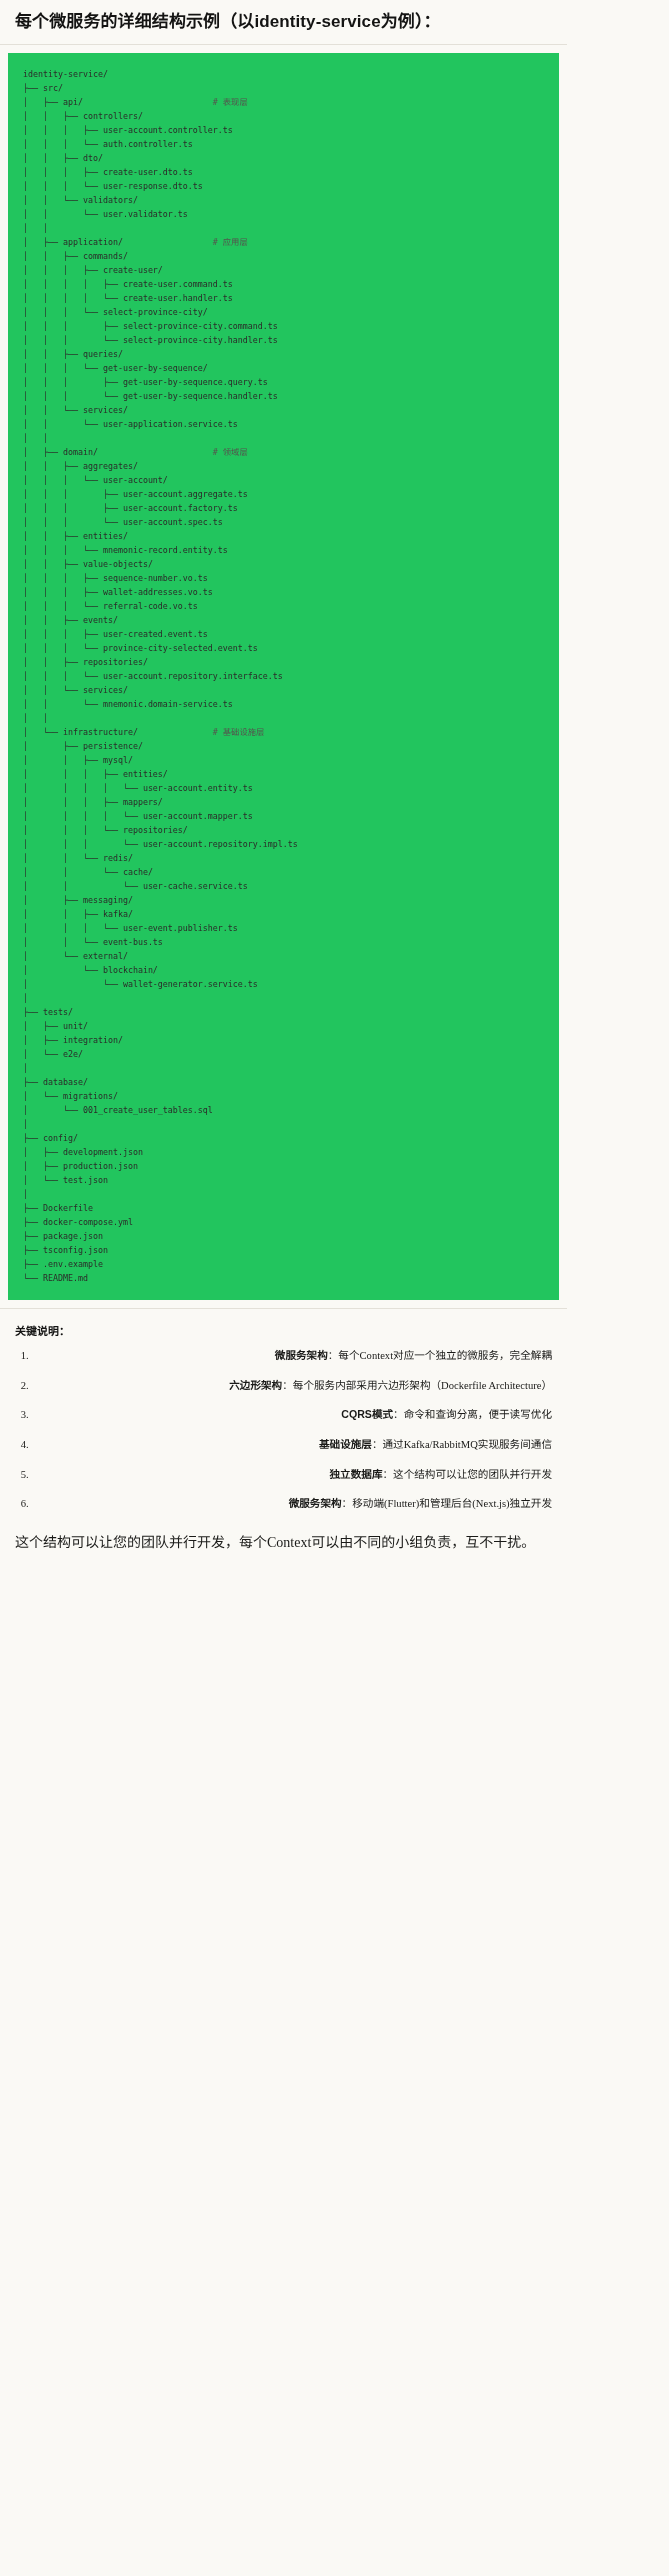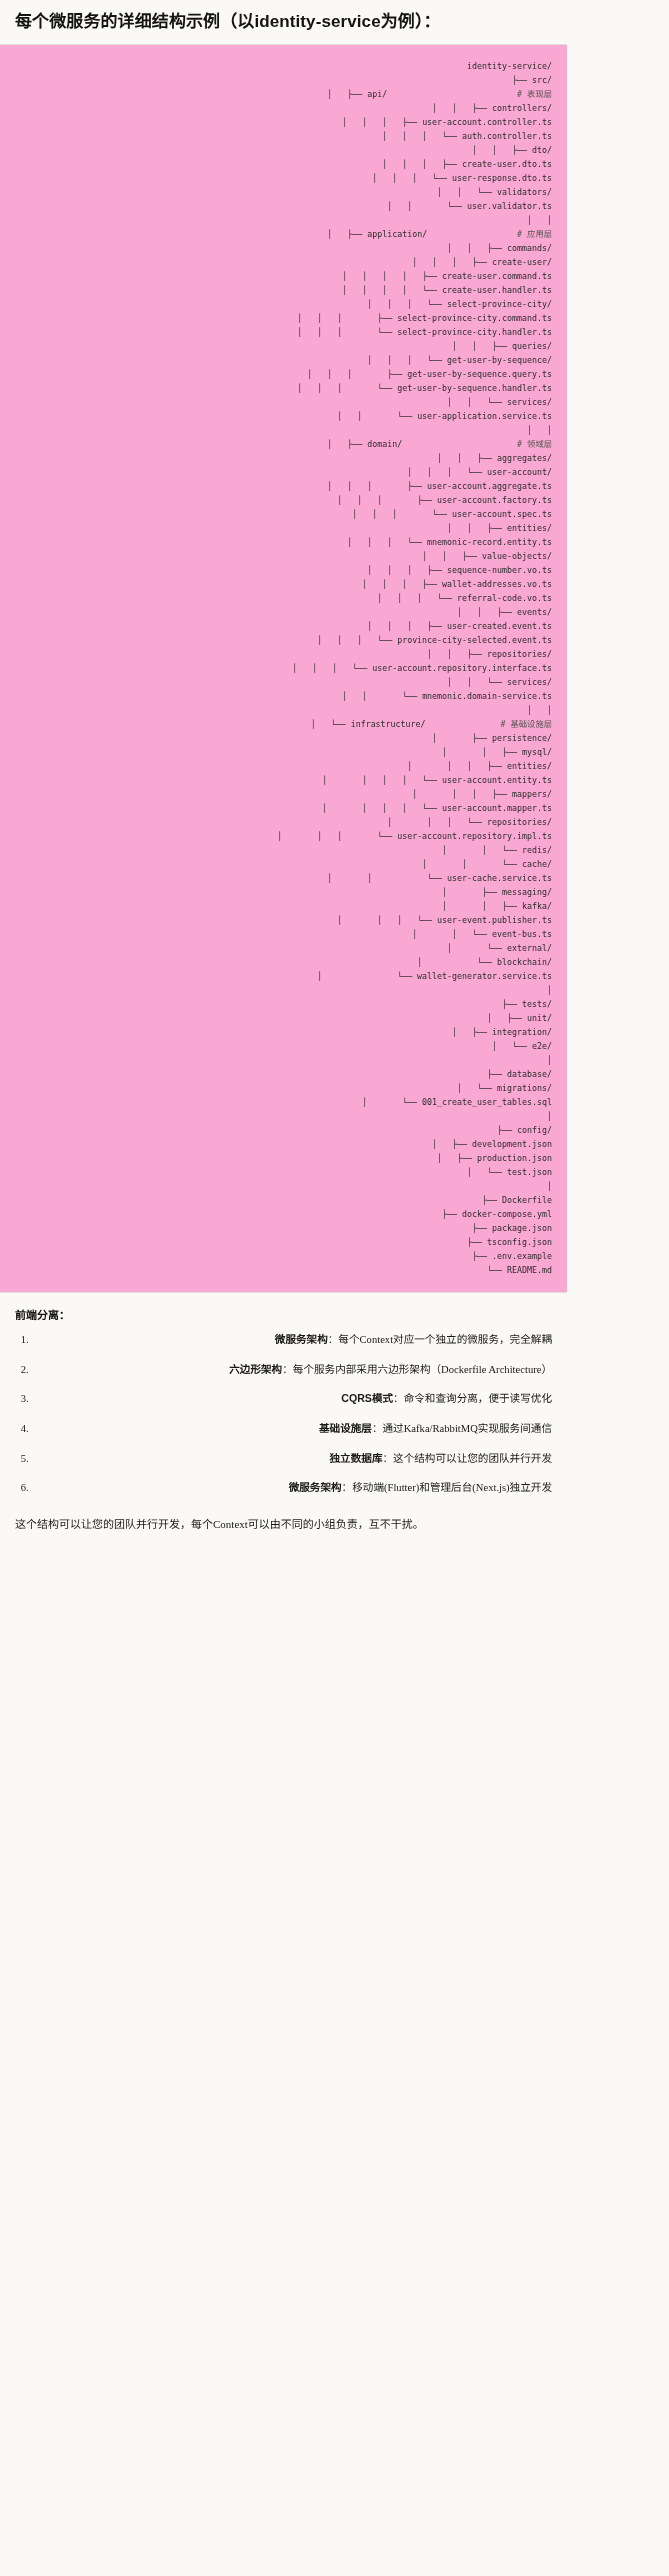--- a/index.html
+++ b/index.html
@@ -33,25 +33,24 @@
     color: #141413;
   }
   .heading-rule {
     height: 0.6px;
     background: #e3e0d8;
     width: 100%;
     margin: 0;
   }
   
   .tree-block {
-    background: #f9a8d4;
+    background: #22c55e;
     padding: 13.8px 15px 15px 15px;
-    margin: 0;
+    margin: 8px;
     overflow: hidden;
-    text-align: right;
   }
   pre.tree {
     font-family: "DejaVu Sans Mono", "Liberation Mono", monospace;
     font-size: 8.3px;
     line-height: 14px;
     color: #2b2b29;
     margin: 0;
     white-space: pre;
     letter-spacing: 0px;
     tab-size: 4;
@@ -96,21 +95,21 @@
     font-weight: bold;
   }
   .note-sep {
     font-family: "Liberation Serif", "DejaVu Serif", serif;
   }
   .note-text {
     font-family: "Liberation Serif", "DejaVu Serif", serif;
   }
   .closing {
     font-family: "Liberation Serif", "DejaVu Serif", serif;
-    font-size: 11px;
+    font-size: 14px;
     line-height: 1.55;
     padding: 1.3px 15px 16.3px 15px;
     margin: 0;
     color: #1a1a18;
   }
 </style>
 </head>
 <body>
 
 <div class="page">
@@ -204,21 +203,21 @@
 ├── docker-compose.yml
 ├── package.json
 ├── tsconfig.json
 ├── .env.example
 └── README.md</pre>
   </div>
 
   <div class="tree-rule"></div>
 
   <div class="notes">
-    <div class="notes-title">前端分离：</div>
+    <div class="notes-title">关键说明：</div>
     <ol class="notes-list">
       <li>
         <span class="note-term">微服务架构</span><span class="note-sep">：</span><span class="note-text">每个Context对应一个独立的微服务，完全解耦</span>
       </li>
       <li>
         <span class="note-term">六边形架构</span><span class="note-sep">：</span><span class="note-text">每个服务内部采用六边形架构（Dockerfile Architecture）</span>
       </li>
       <li>
         <span class="note-term">CQRS模式</span><span class="note-sep">：</span><span class="note-text">命令和查询分离，便于读写优化</span>
       </li>

